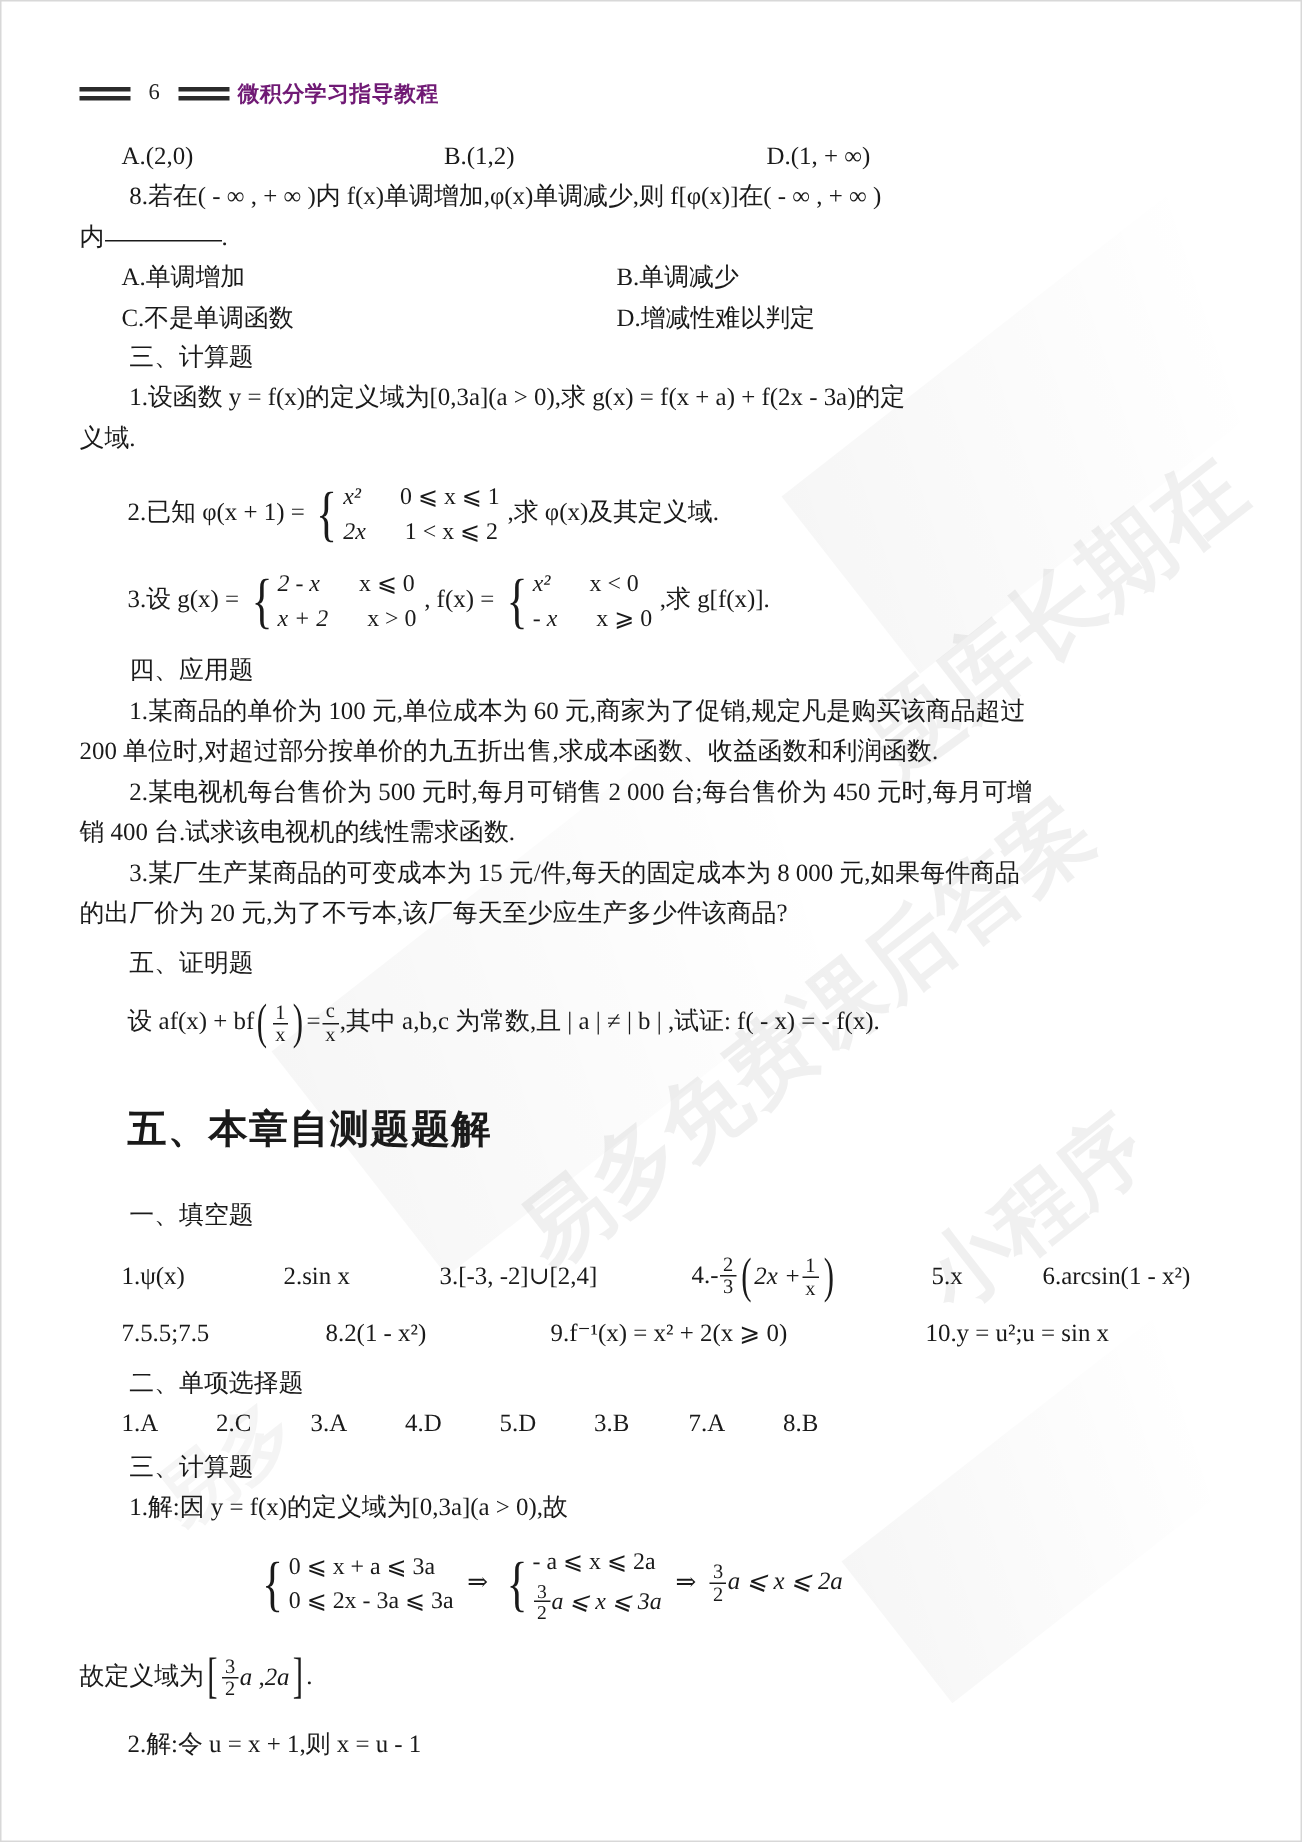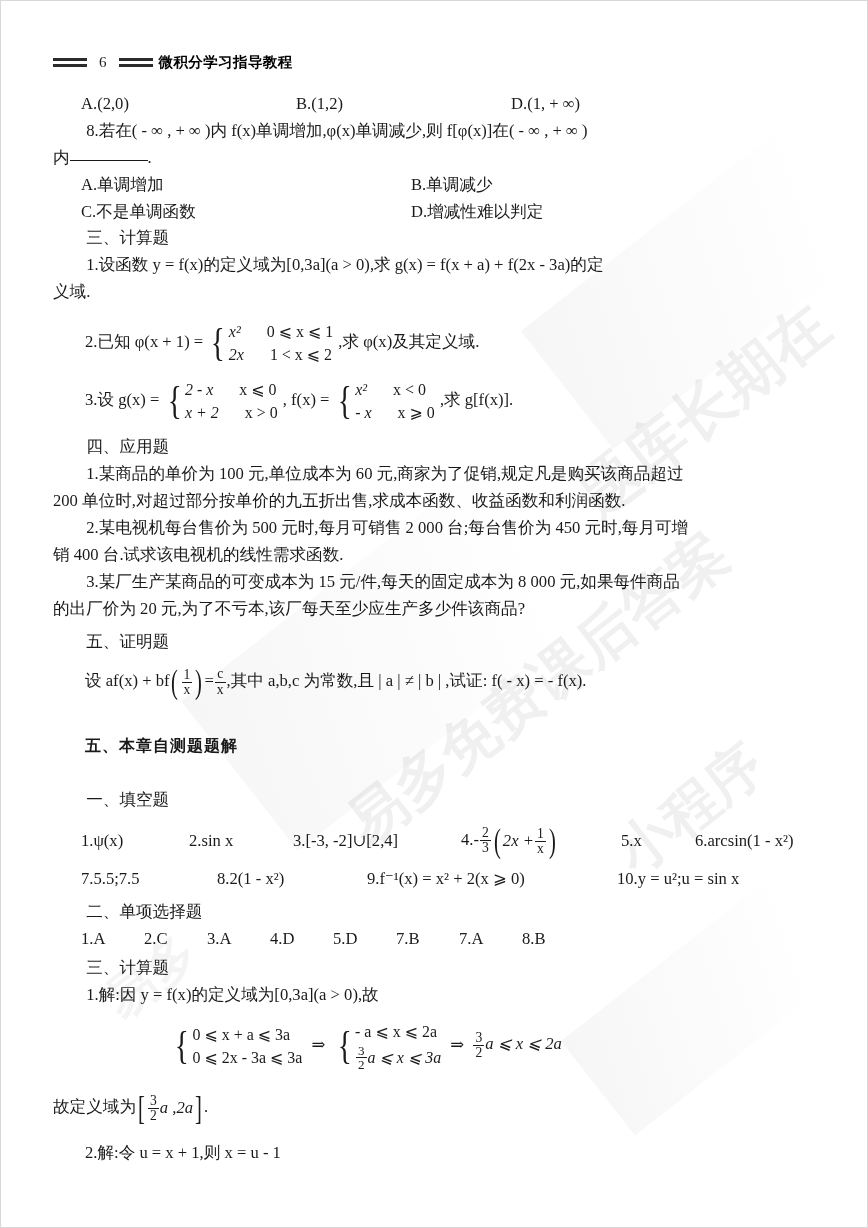--- a/index.html
+++ b/index.html
@@ -60,21 +60,21 @@
     background:
       linear-gradient(#2b2b2b,#2b2b2b) top left/100% 3px no-repeat,
       linear-gradient(#2b2b2b,#2b2b2b) bottom left/100% 3px no-repeat;
   }
   .hdr-page {
     font-family:"Liberation Serif","DejaVu Serif",serif;
     font-size:15px; margin:0 12px; color:#222;
   }
   .hdr-title {
     font-family:"DejaVu Sans","Liberation Sans",sans-serif;
-    font-weight:700; font-size:14.5px; color:#000000;
+    font-weight:700; font-size:14.5px; color:#701a75;
     margin-left:6px;
     letter-spacing:0.4px;
   }
 
   
   .content {
     position:absolute;
     left:52px; right:38px; top:88px;
     z-index:2;
     font-size:16.6px;
@@ -111,23 +111,23 @@
   .pw .rows { display:inline-block; font-size:0.96em; line-height:1.45; }
   .pw .rows .r { display:block; white-space:nowrap; }
   .pw .rows .r .cond { display:inline-block; margin-left:26px; }
 
   
   .bigbr { display:inline-flex; align-items:center; vertical-align:middle; }
   .bigbr .bk { font-size:2.0em; line-height:0.8; transform:scaleX(0.62); display:inline-block;}
 
   
   .secheading {
-    font-family:Liberation Mono, monospace;
+    font-family:Liberation Sans, sans-serif;
     font-weight:700;
-    font-size:16px;
+    font-size:26px;
     letter-spacing:1px;
     margin:0;
   }
   .blank-ul { display:inline-block; border-bottom:1px solid #1a1a1a; width:78px; vertical-align:2px; }
 </style>
 </head>
 <body>
 
 <div class="page">
 
@@ -277,21 +277,21 @@
 
     <div class="ptext" style="margin-top:6px;">
       <span class="l l-ind">二、单项选择题</span>
     </div>
     <div class="choices" style="padding-left:28px;align-items:flex-end;">
       <span class="ch" style="width:63px;">1.A</span>
       <span class="ch" style="width:63px;">2.C</span>
       <span class="ch" style="width:63px;">3.A</span>
       <span class="ch" style="width:63px;">4.D</span>
       <span class="ch" style="width:63px;">5.D</span>
-      <span class="ch" style="width:63px;">7.B</span>
+      <span class="ch" style="width:63px;">3.B</span>
       <span class="ch" style="width:63px;">7.A</span>
       <span class="ch">8.B</span>
     </div>
 
     <div class="ptext" style="margin-top:2px;">
       <span class="l l-ind">三、计算题</span>
       <span class="l l-ind">1.解:因 y = f(x)的定义域为[0,3a](a &gt; 0),故</span>
     </div>
 
     <div class="line" style="margin-top:12px; padding-left:118px;">

